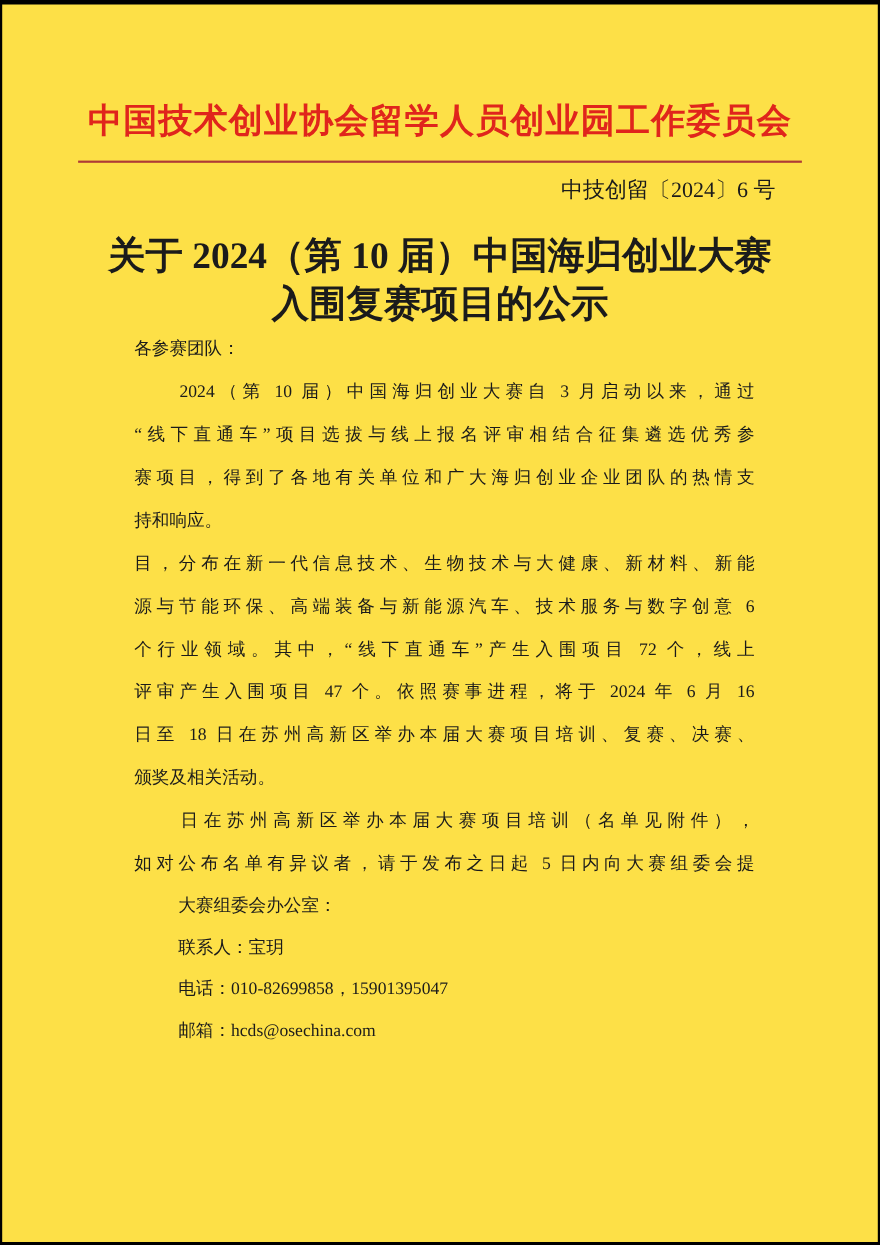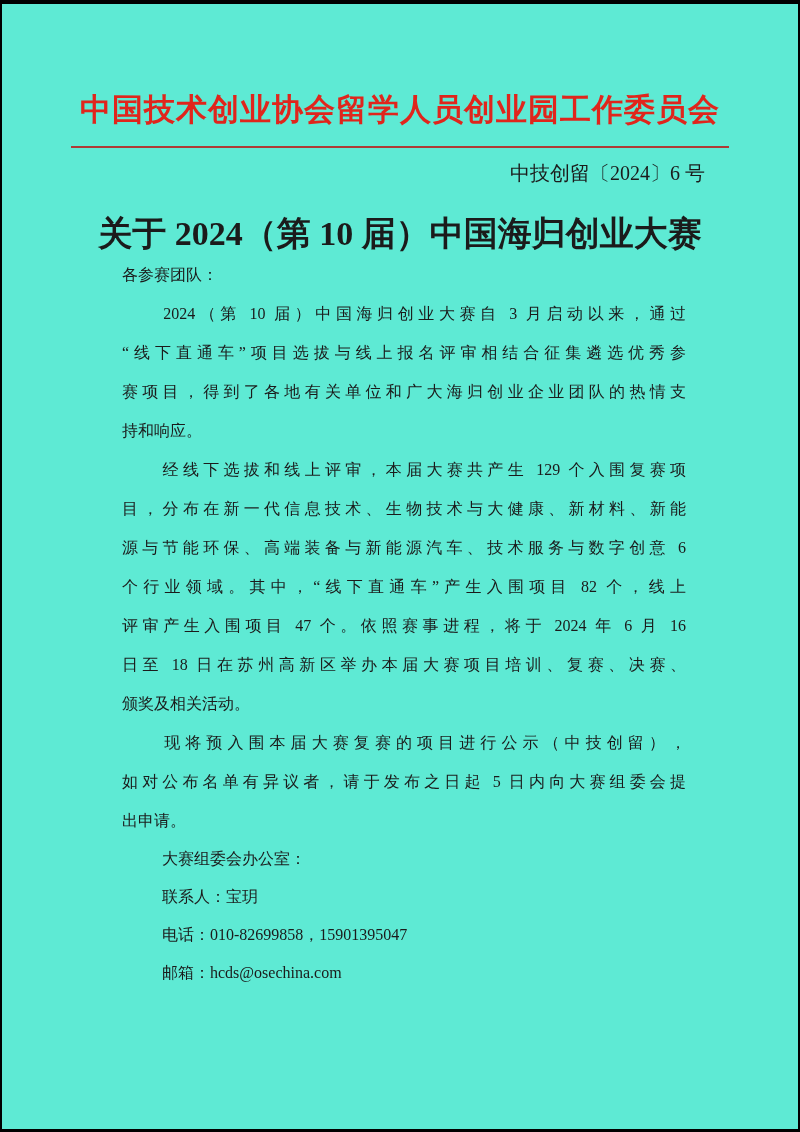--- a/index.html
+++ b/index.html
@@ -6,21 +6,21 @@
     margin: 0;
     padding: 0;
     background: #ffffff;
   }
   .page {
     position: relative;
     width: 800px;
     height: 1132px;
     box-sizing: border-box;
     margin: 0;
-    background: #5eead4;
+    background: #fde047;
     border-style: solid;
     border-color: #000000;
     border-width: 4px 2px 3px 2px;
     overflow: hidden;
     font-family: "Liberation Serif", "DejaVu Serif", serif;
     color: var(--text-black, #1b1b1b);
   }
   .org-name {
     margin-top: 86px;
     height: 40px;
@@ -79,41 +79,40 @@
 <div class="page">
 
   <div class="org-name">中国技术创业协会留学人员创业园工作委员会</div>
 
   <div class="red-rule"></div>
 
   <div class="doc-number">中技创留〔2024〕6 号</div>
 
   <h1 class="title">
     <span class="title-line">关于 2024（第 10 届）中国海归创业大赛</span>
+    <span class="title-line">入围复赛项目的公示</span>
   </h1>
 
   <div class="content">
 
     <div class="line salutation">各参赛团队：</div>
 
     <div>
         <div class="line">　　2024（第 10 届）中国海归创业大赛自 3 月启动以来，通过</div>
         <div class="line">“线下直通车”项目选拔与线上报名评审相结合征集遴选优秀参</div>
         <div class="line">赛项目，得到了各地有关单位和广大海归创业企业团队的热情支</div>
         <div class="line line-last">持和响应。</div>
-        <div class="line">　　经线下选拔和线上评审，本届大赛共产生 129 个入围复赛项</div>
         <div class="line">目，分布在新一代信息技术、生物技术与大健康、新材料、新能</div>
         <div class="line">源与节能环保、高端装备与新能源汽车、技术服务与数字创意 6</div>
-        <div class="line">个行业领域。其中，“线下直通车”产生入围项目 82 个，线上</div>
+        <div class="line">个行业领域。其中，“线下直通车”产生入围项目 72 个，线上</div>
         <div class="line">评审产生入围项目 47 个。依照赛事进程，将于 2024 年 6 月 16</div>
         <div class="line">日至 18 日在苏州高新区举办本届大赛项目培训、复赛、决赛、</div>
         <div class="line line-last">颁奖及相关活动。</div>
-        <div class="line">　　现将预入围本届大赛复赛的项目进行公示（中技创留），</div>
+        <div class="line">　　日在苏州高新区举办本届大赛项目培训（名单见附件），</div>
         <div class="line">如对公布名单有异议者，请于发布之日起 5 日内向大赛组委会提</div>
-        <div class="line line-last">出申请。</div>
       </div>
 
     <div class="contact">
       <div class="line">大赛组委会办公室：</div>
       <div class="line">联系人：宝玥</div>
       <div class="line">电话：010-82699858，15901395047</div>
       <div class="line">邮箱：hcds@osechina.com</div>
     </div>
 
   </div>

